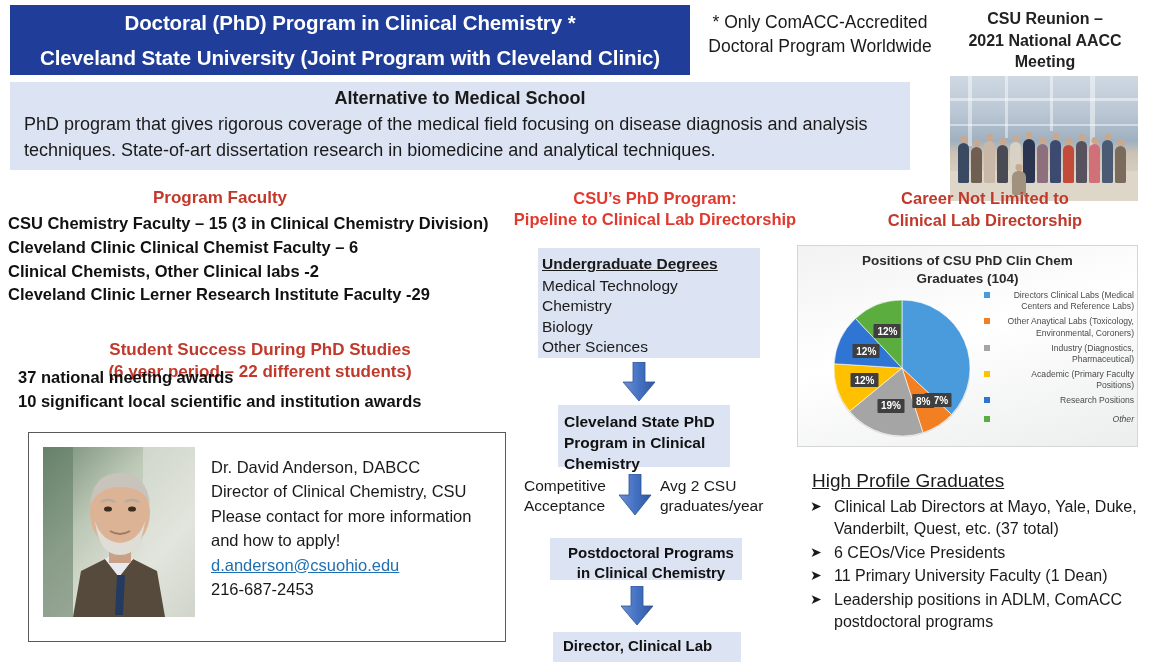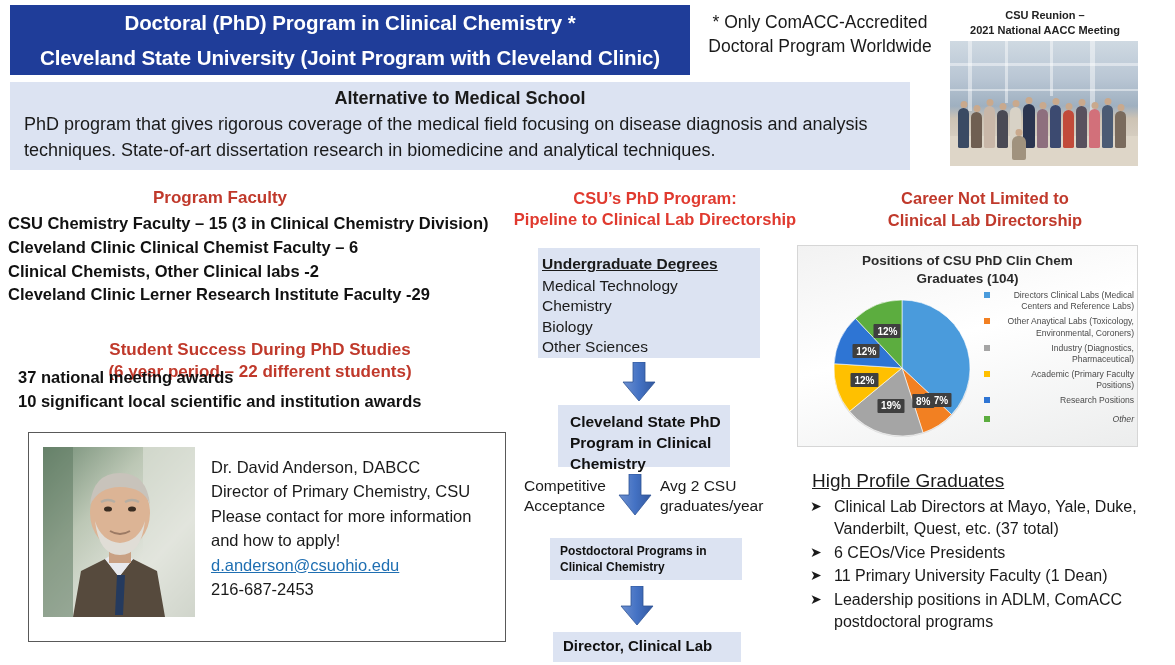--- a/index.html
+++ b/index.html
@@ -41,21 +41,21 @@
     line-height: 1.38;
     color: #1a1a1a;
   }
 
   #reunion-photo-wrap {
     left: 950px; top: 8px; width: 190px; height: 160px;
   }
   #reunion-caption {
     width: 100%;
     text-align: center;
-    font-size: 11px;
+    font-size: 16px;
     line-height: 1.35;
     color: #222;
     font-weight: 600;
   }
   #reunion-photo {
     margin-top: 3px;
     width: 188px; height: 125px;
     position: relative;
     overflow: hidden;
     background: linear-gradient(#cfd9e2 0%, #b9c6d4 30%, #9fb0c0 52%, #cdc3b4 62%, #e4ded4 100%);
@@ -169,33 +169,34 @@
     color: #1a1a1a;
   }
   #box-undergrad .hd {
     font-weight: bold;
     text-decoration: underline;
     font-size: 15.5px;
     margin-bottom: 1px;
   }
   #box-csuphd {
     left: 558px; top: 405px; width: 172px; height: 62px;
-    padding: 6px 0 0 12px;
+    padding: 6px 0 0 6px;
     font-weight: bold;
     font-size: 15.5px;
     line-height: 1.36;
     color: #111;
   }
   #box-postdoc {
     left: 550px; top: 538px; width: 192px; height: 42px;
     padding: 5px 0 0 10px;
     font-weight: bold;
-    font-size: 12px;
+    font-size: 15px;
     line-height: 1.35;
     color: #111;
+    text-align: center;
   }
   #box-director {
     left: 553px; top: 632px; width: 188px; height: 30px;
     padding: 5px 0 0 10px;
     font-weight: bold;
     font-size: 15px;
     color: #111;
   }
   .arrow svg { display: block; }
   #arrow-1 { left: 622px; top: 362px; }
@@ -374,21 +375,21 @@
 
       <ellipse cx="65" cy="62" rx="4" ry="2.6" fill="#3a2d22"></ellipse>
       <ellipse cx="89" cy="62" rx="4" ry="2.6" fill="#3a2d22"></ellipse>
       <path d="M58 55 Q65 51 72 55" stroke="#b5ada2" stroke-width="2.4" fill="none"></path>
       <path d="M82 55 Q89 51 96 55" stroke="#b5ada2" stroke-width="2.4" fill="none"></path>
       <path d="M67 84 Q77 90 87 84" stroke="#9c7a64" stroke-width="2" fill="none"></path>
     </svg>
   </div>
   <div id="contact-text">
     <div>Dr. David Anderson, DABCC</div>
-    <div>Director of Primary Chemistry, CSU</div>
+    <div>Director of Clinical Chemistry, CSU</div>
     <div>Please contact for more information</div>
     <div>and how to apply!</div>
     <div id="contact-email">d.anderson@csuohio.edu</div>
     <div>216-687-2453</div>
   </div>
 </div>
 
 <div class="abs" id="pipeline-heading">
   <div>CSU’s PhD Program:</div>
   <div>Pipeline to Clinical Lab Directorship</div>

